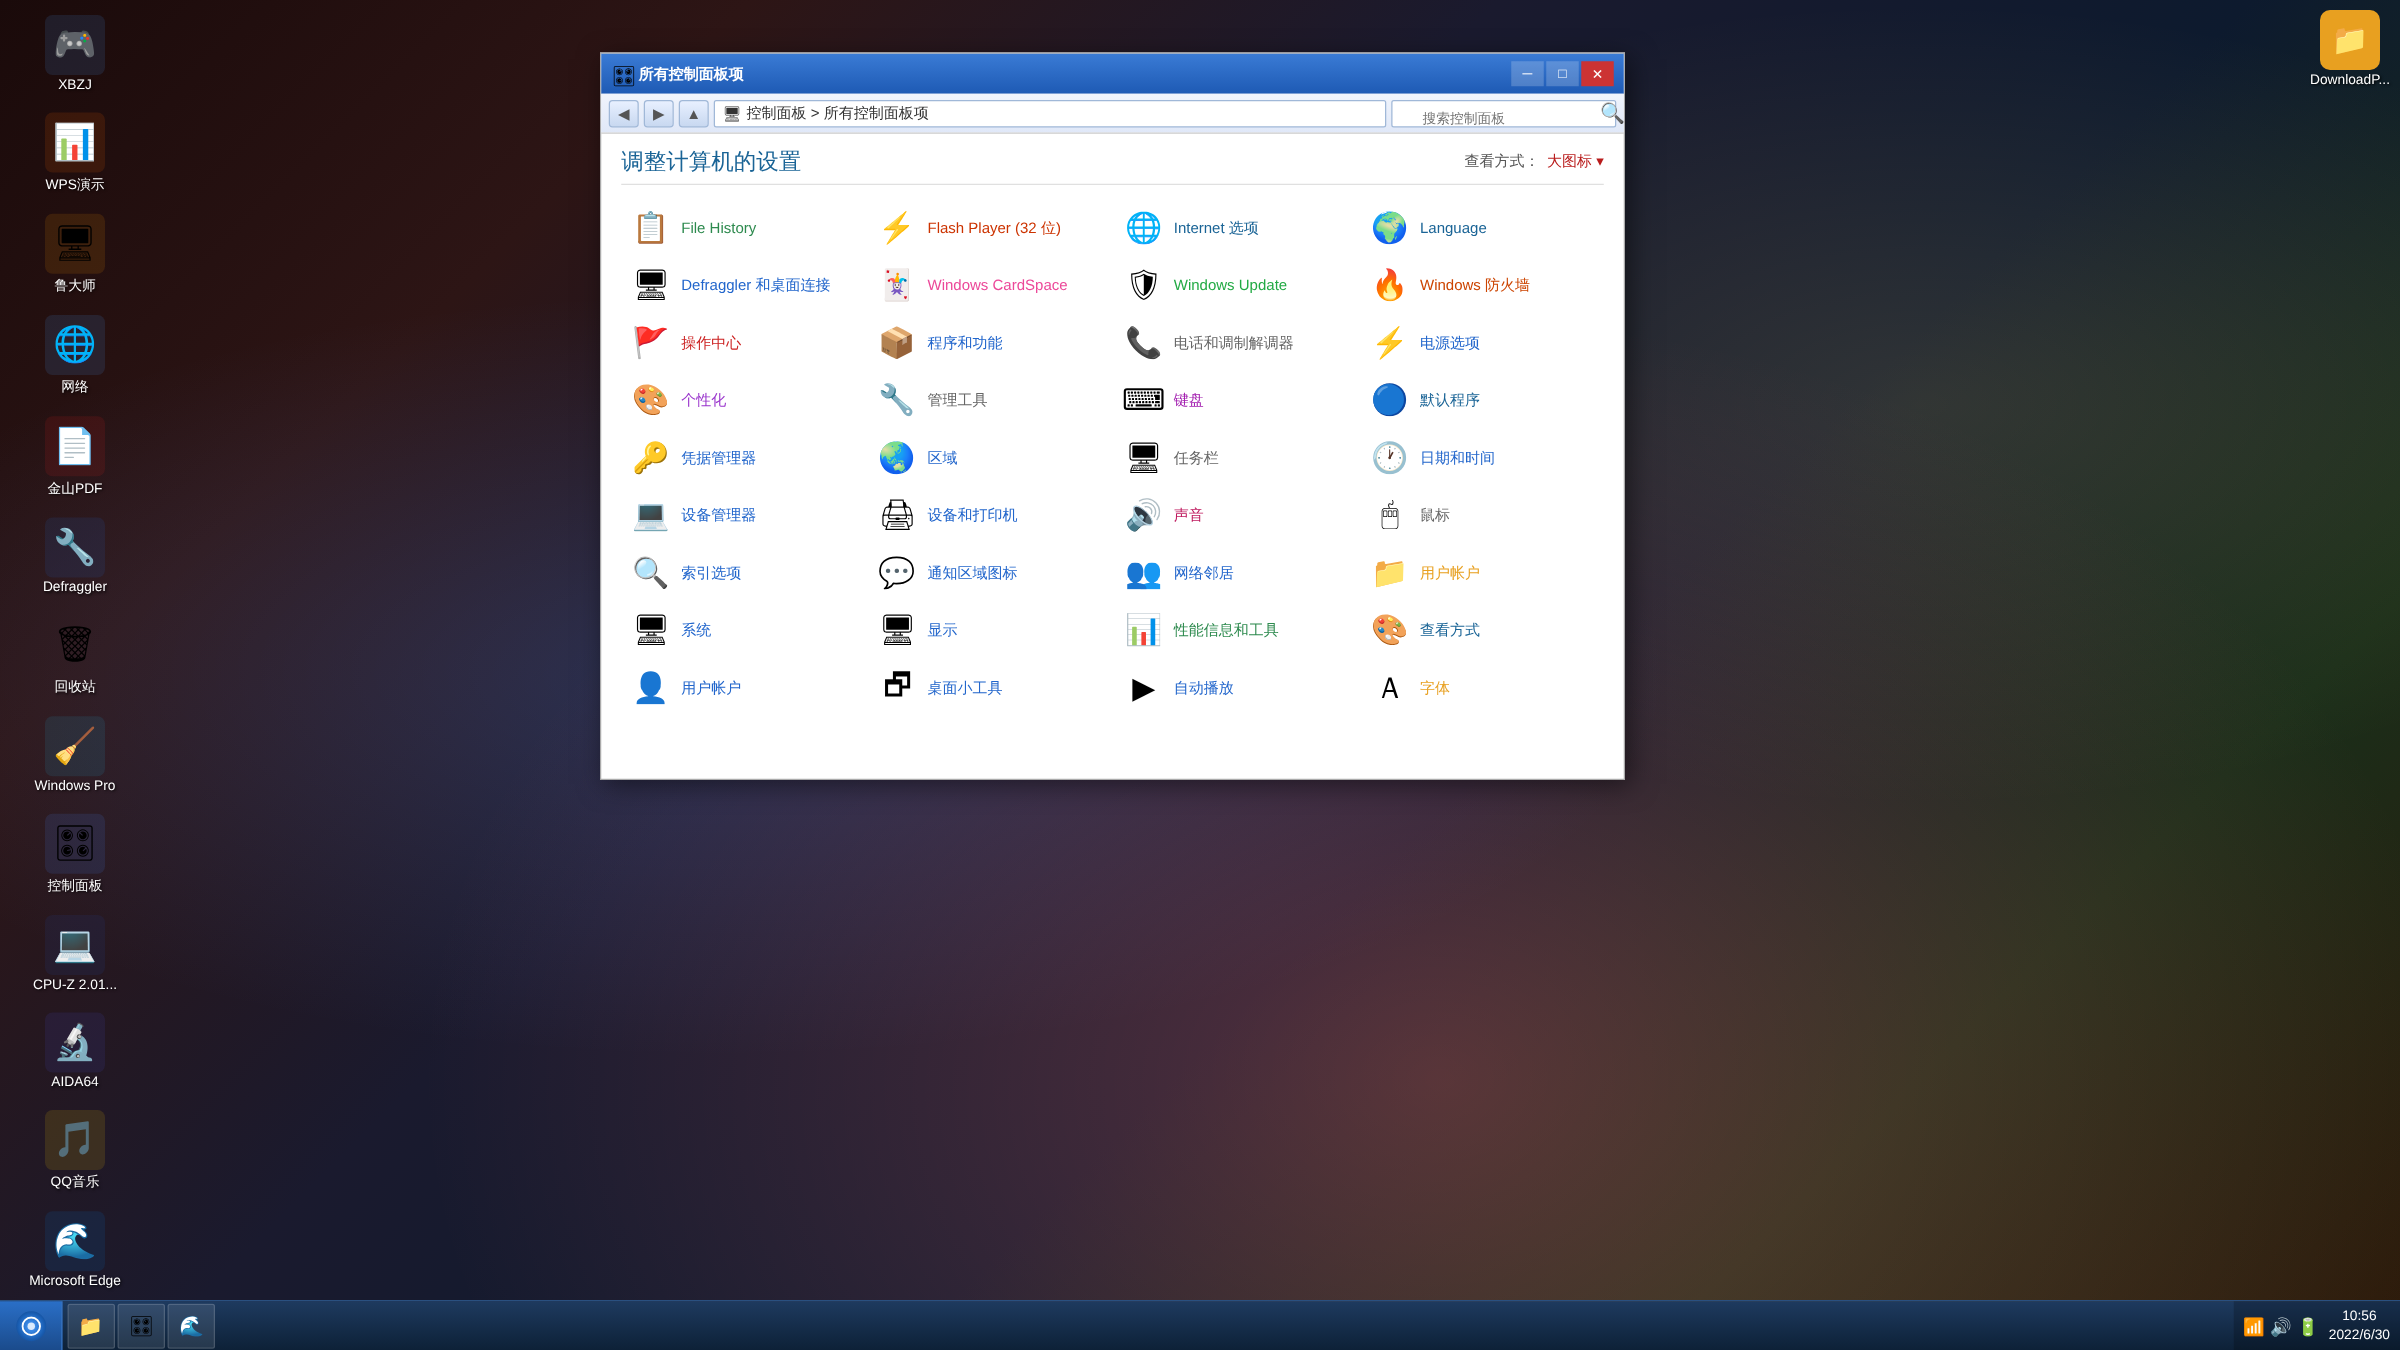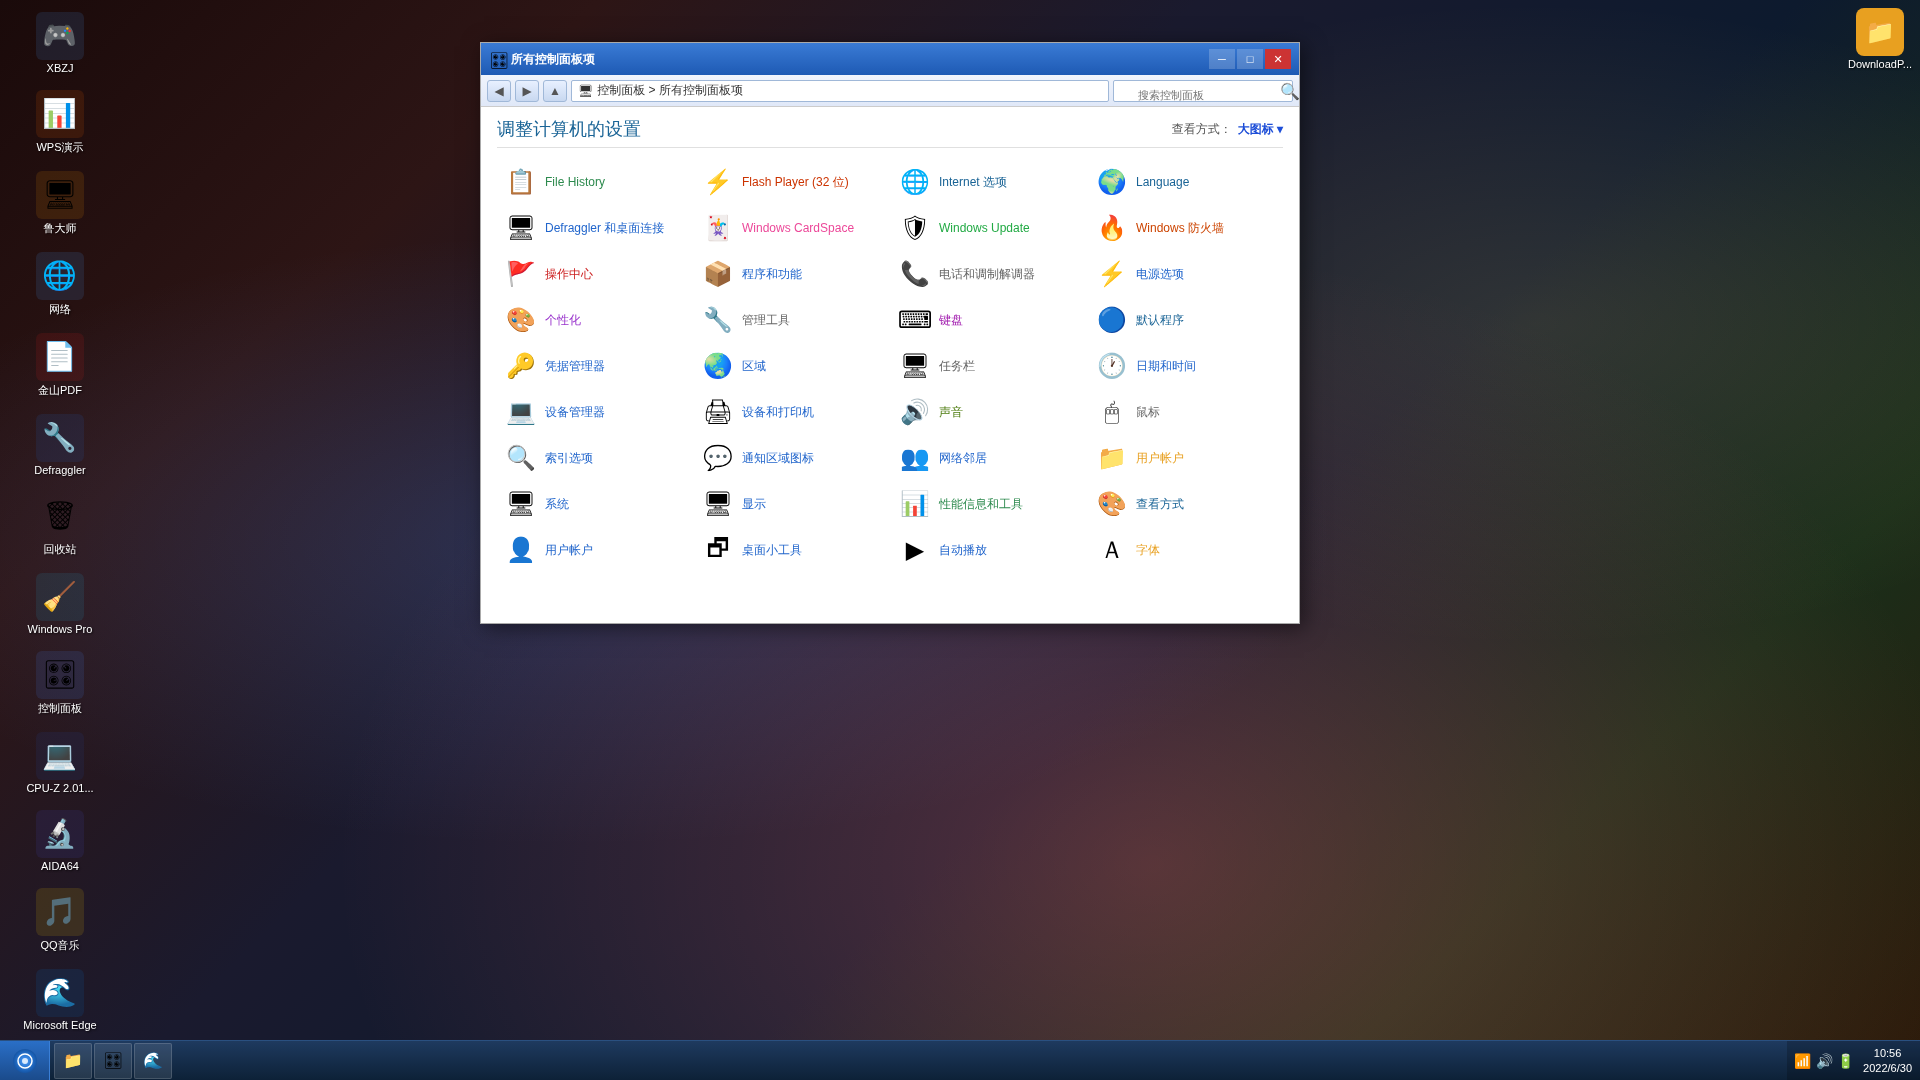--- a/index.html
+++ b/index.html
@@ -473,21 +473,21 @@
       <span>🔍</span>
     </div>
   </div>
 
 
   <div class="window-content">
     <div class="content-header">
       <span class="content-title">调整计算机的设置</span>
       <div class="view-options">
         <span>查看方式：</span>
-        <span style="cursor:pointer; color:#1d4ed8;font-weight:bold;">大图标 ▾</span>
+        <span style="cursor:pointer; color:#b91c1c;">大图标 ▾</span>
       </div>
     </div>
     <div class="cp-grid" id="cp-grid">
     <div class="cp-item">
     <div class="cp-icon" style="font-size:24px;">📋</div>
     <span class="cp-label" style="color:#2d8a4e">File History</span>
   </div>
         <div class="cp-item">
     <div class="cp-icon" style="font-size:24px;">⚡</div>
     <span class="cp-label" style="color:#cc3300">Flash Player (32 位)</span>
@@ -567,21 +567,21 @@
         <div class="cp-item">
     <div class="cp-icon" style="font-size:24px;">💻</div>
     <span class="cp-label" style="color:#2266cc">设备管理器</span>
   </div>
         <div class="cp-item">
     <div class="cp-icon" style="font-size:24px;">🖨</div>
     <span class="cp-label" style="color:#2266cc">设备和打印机</span>
   </div>
         <div class="cp-item">
     <div class="cp-icon" style="font-size:24px;">🔊</div>
-    <span class="cp-label" style="color:#4d7c0f">声音</span>
+    <span class="cp-label" style="color:#be185d">声音</span>
   </div>
         <div class="cp-item">
     <div class="cp-icon" style="font-size:24px;">🖱</div>
     <span class="cp-label" style="color:#666">鼠标</span>
   </div>
         <div class="cp-item">
     <div class="cp-icon" style="font-size:24px;">🔍</div>
     <span class="cp-label" style="color:#2266cc">索引选项</span>
   </div>
         <div class="cp-item">

